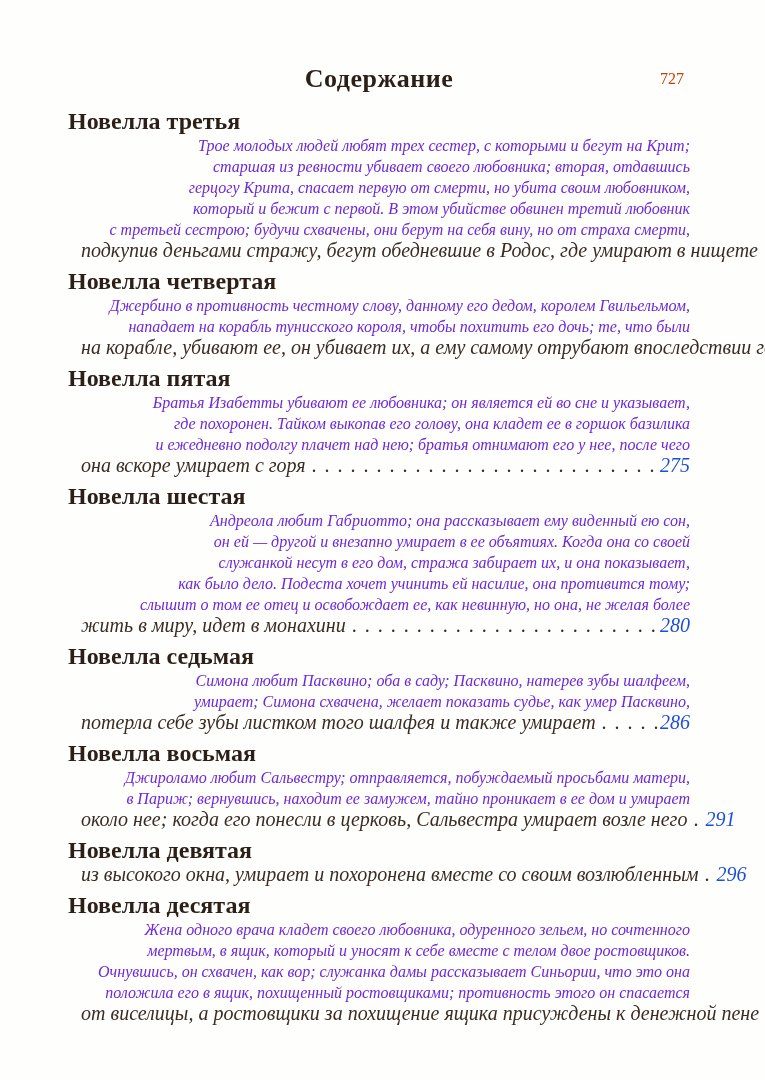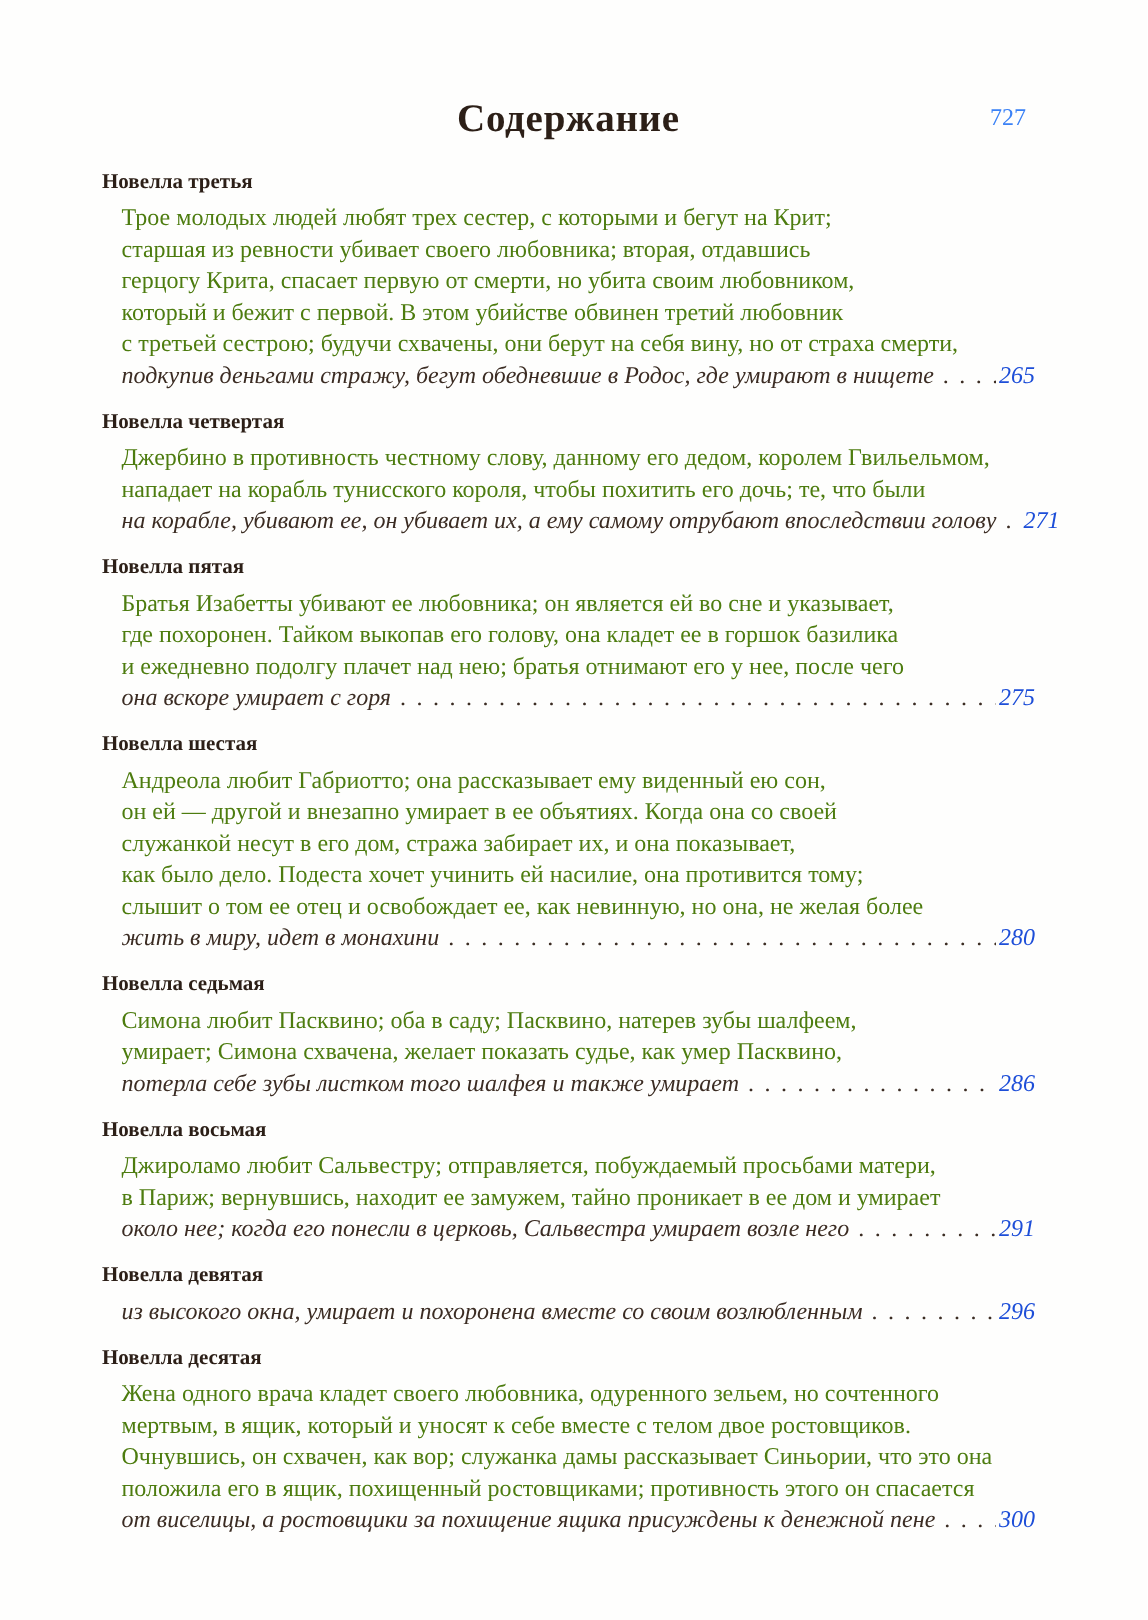--- a/index.html
+++ b/index.html
@@ -33,45 +33,47 @@
     font-weight: bold;
     color: #2c1f17;
     letter-spacing: 0.5px;
     line-height: 30px;
   }
   .folio {
     position: absolute;
     right: 6px;
     top: 4px;
     font-size: 16px;
-    color: #3b82f6;
+    color: #c2410c;
     line-height: 22px;
   }
   .toc-entries { }
   .toc-entry { margin-top: 9px; }
   .toc-entry:first-child { margin-top: 0; }
   .entry-heading {
-    font-size: 14px;
+    font-size: 24px;
     font-weight: bold;
     color: #2c1f17;
     line-height: 23px;
     margin-bottom: 2px;
   }
   .entry-lines { }
   .toc-line {
     font-size: 16px;
+    font-style: italic;
     line-height: 21px;
     padding-left: 13px;
     white-space: nowrap;
-    color: #4d7c0f;
+    color: #6d28d9;
+    text-align: right;
   }
   .toc-last-line {
     display: flex;
     align-items: baseline;
-    font-size: 16px;
+    font-size: 20px;
     font-style: italic;
     line-height: 21px;
     padding-left: 13px;
     white-space: nowrap;
     color: #3b2c23;
   }
   .last-line-text {
     flex: 0 0 auto;
     white-space: nowrap;
   }

